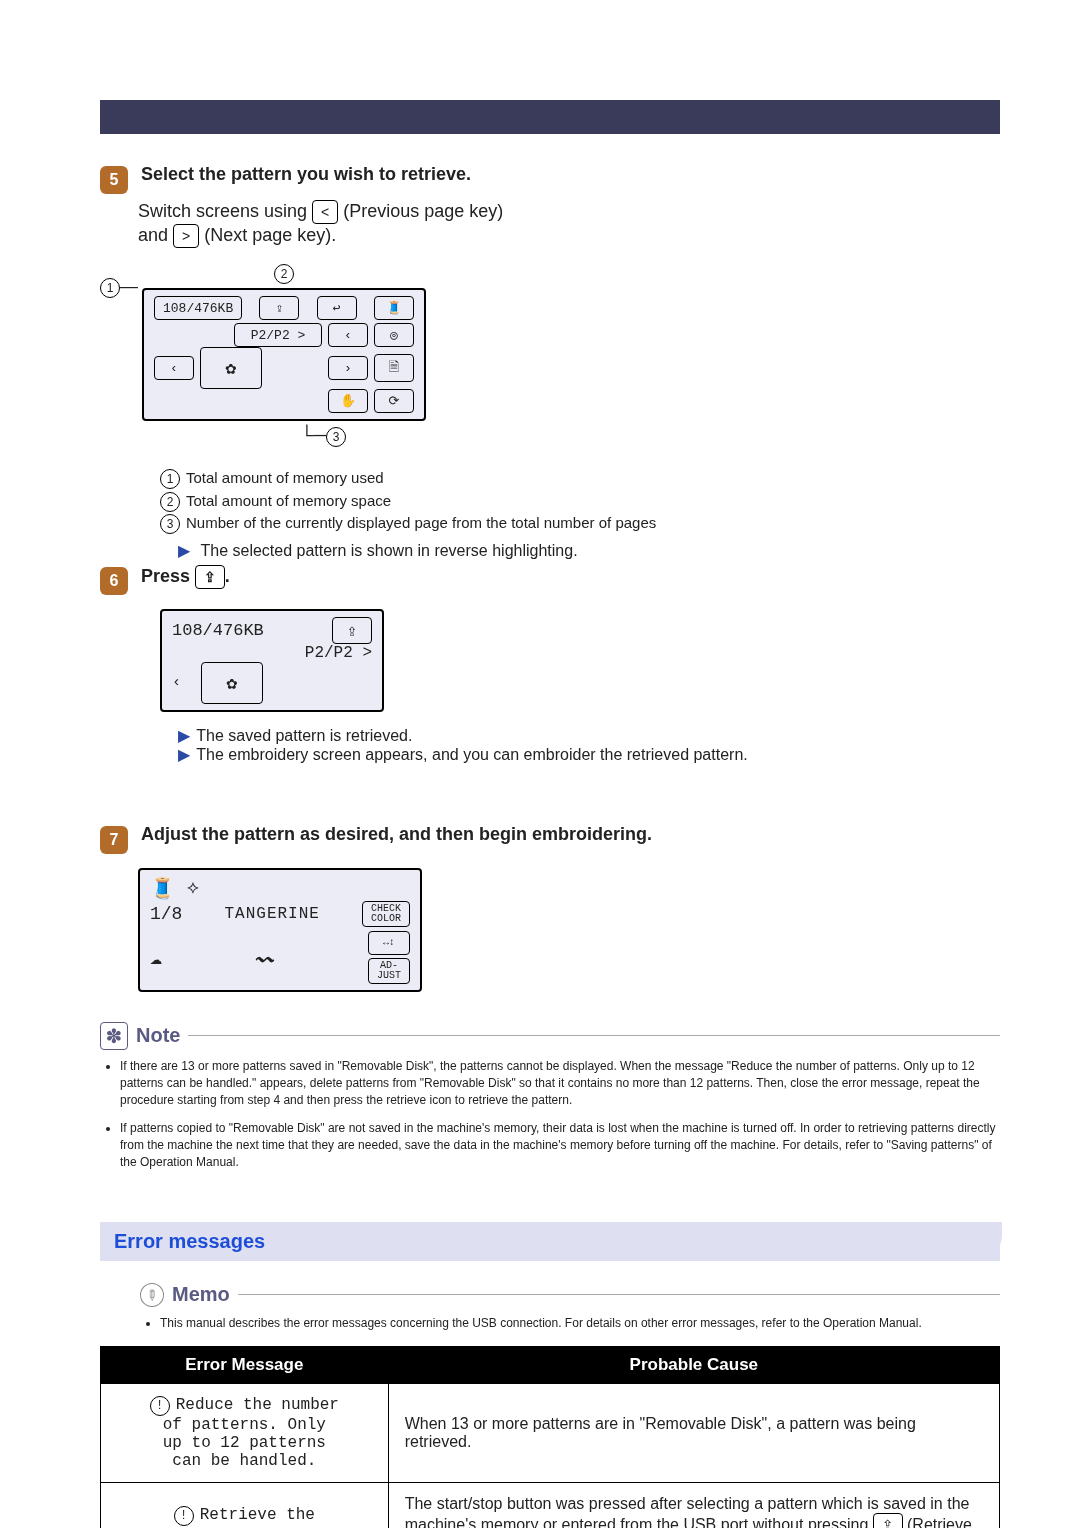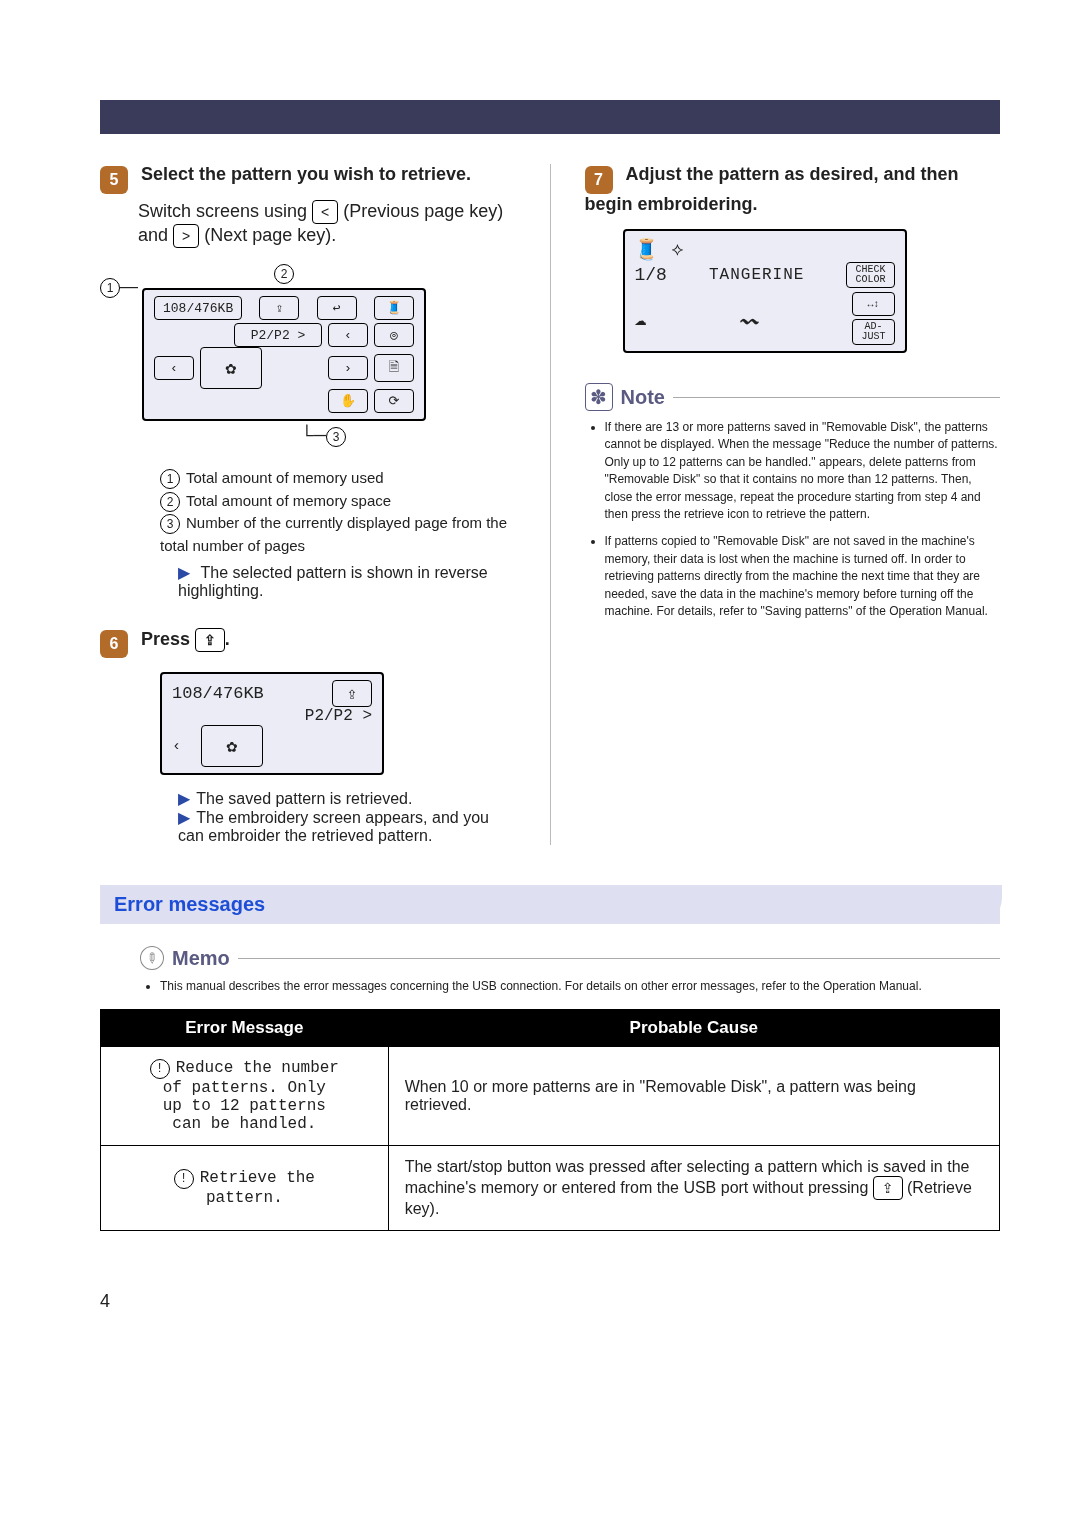--- a/index.html
+++ b/index.html
@@ -15,20 +15,21 @@
     box-sizing: border-box;
   }
   .topband {
     height: 34px;
     background: #3a3a5a;
     margin: 40px 0 30px 0;
   }
   .col2 {
     display: flex;
     gap: 30px;
+    flex-direction: column;
   }
   .col { flex: 1; }
   .divider-v { width: 1px; background: #bbb; margin: 0 4px; }
 
   .stepnum {
     display: inline-flex;
     width: 28px;
     height: 28px;
     background: #b36b2a;
     color: #fff;
@@ -250,21 +251,21 @@
       <div class="legend">
         <div><span class="circ">1</span><span>Total amount of memory used</span></div>
         <div><span class="circ">2</span><span>Total amount of memory space</span></div>
         <div><span class="circ">3</span><span>Number of the currently displayed page from the total number of pages</span></div>
       </div>
       <div class="sublist" style="margin-top:6px;">
         <span class="arrow">▶</span>
         <span>The selected pattern is shown in reverse highlighting.</span>
       </div>
 
-      <div style="margin-top:28px;">
+      <div style="margin-top:5px;">
         <span class="stepnum">6</span>
         <span class="steptitle">
           <span>Press </span>
           <span class="keybtn">⇪</span><span>.</span>
         </span>
       </div>
 
       <div class="lcdfig">
         <div class="lcdbox" style="width:200px;">
           <div class="lcdrow" style="justify-content:space-between;">
@@ -350,21 +351,21 @@
       <th style="width:32%;">Error Message</th>
       <th>Probable Cause</th>
     </tr>
     <tr>
       <td class="errmsgcell">
         <span class="circI">!</span><span>Reduce the number</span><br>
         <span>of patterns. Only</span><br>
         <span>up to 12 patterns</span><br>
         <span>can be handled.</span>
       </td>
-      <td>When 10 or more patterns are in "Removable Disk", a pattern was being retrieved.</td>
+      <td>When 13 or more patterns are in "Removable Disk", a pattern was being retrieved.</td>
     </tr>
     <tr>
       <td class="errmsgcell">
         <span class="circI">!</span><span>Retrieve the</span><br>
         <span>pattern.</span>
       </td>
       <td>
         <span>The start/stop button was pressed after selecting a pattern which is saved in the machine's memory or entered from the USB port without pressing </span>
         <span class="keybtn">⇪</span>
         <span>(Retrieve key).</span>

